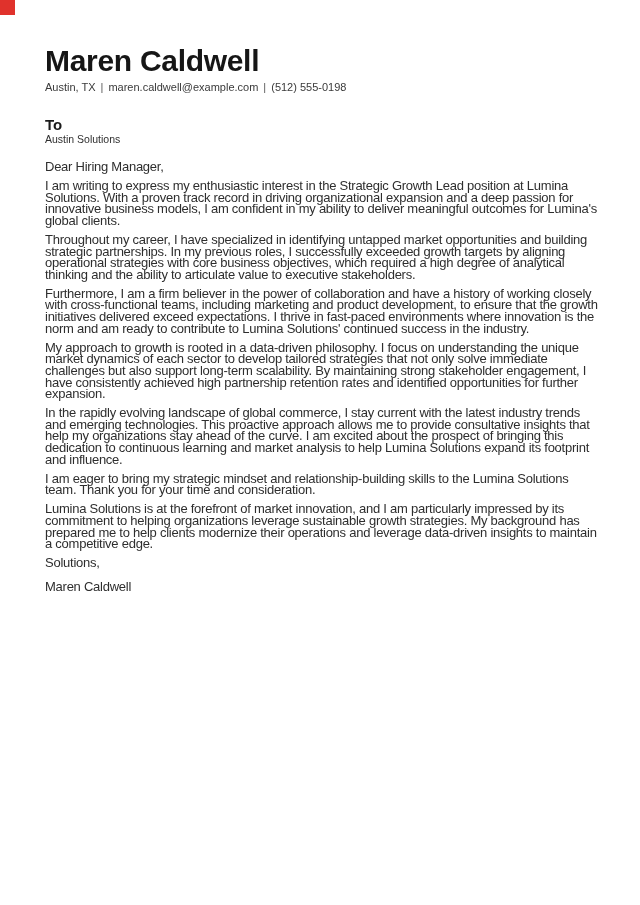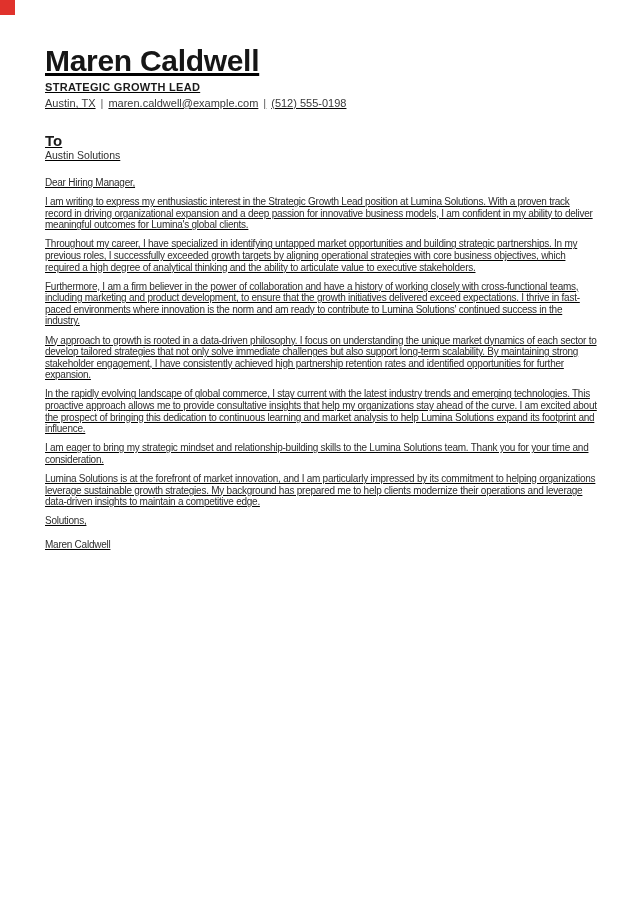--- a/index.html
+++ b/index.html
@@ -7,21 +7,20 @@
     width: 640px;
     background: #ffffff;
     font-family: "Liberation Sans", sans-serif;
   }
   .page {
     position: relative;
     width: 640px;
     height: 905px;
     background: #ffffff;
     overflow: hidden;
-    text-decoration: underline;
   }
   .corner-marker {
     position: absolute;
     top: 0;
     left: 0;
     width: 15px;
     height: 15px;
     background: #e0322c;
   }
   .content {
@@ -60,42 +59,41 @@
     color: #1b1b1b;
   }
   .company-name {
     margin-top: 1px;
     font-size: 10.5px;
     line-height: 13px;
     color: #2f2f2f;
   }
   .letter-body { margin-top: 15px; }
   .letter-body p {
-    font-size: 10px;
+    font-size: 13px;
     line-height: 11.6px;
     letter-spacing: -0.25px;
     color: #2e2e2e;
     margin: 0 0 7.5px 0;
     max-width: 553px;
   }
   .letter-body p.salutation { margin-bottom: 7.5px; }
   .letter-body p.closing { margin-bottom: 12px; }
 </style>
 </head>
 <body>
 
 <div class="page">
 
   <div class="corner-marker"></div>
 
   <div class="content">
 
     <header>
       <h1 class="candidate-name">Maren Caldwell</h1>
-      <div class="job-title">STRATEGIC GROWTH LEAD</div>
       <div class="contact-line">
         <span>Austin, TX</span><span class="sep">|</span><span>maren.caldwell@example.com</span><span class="sep">|</span><span>(512) 555-0198</span>
       </div>
     </header>
 
     <section class="recipient">
       <div class="to-label">To</div>
       <div class="company-name">Austin Solutions</div>
     </section>
 

